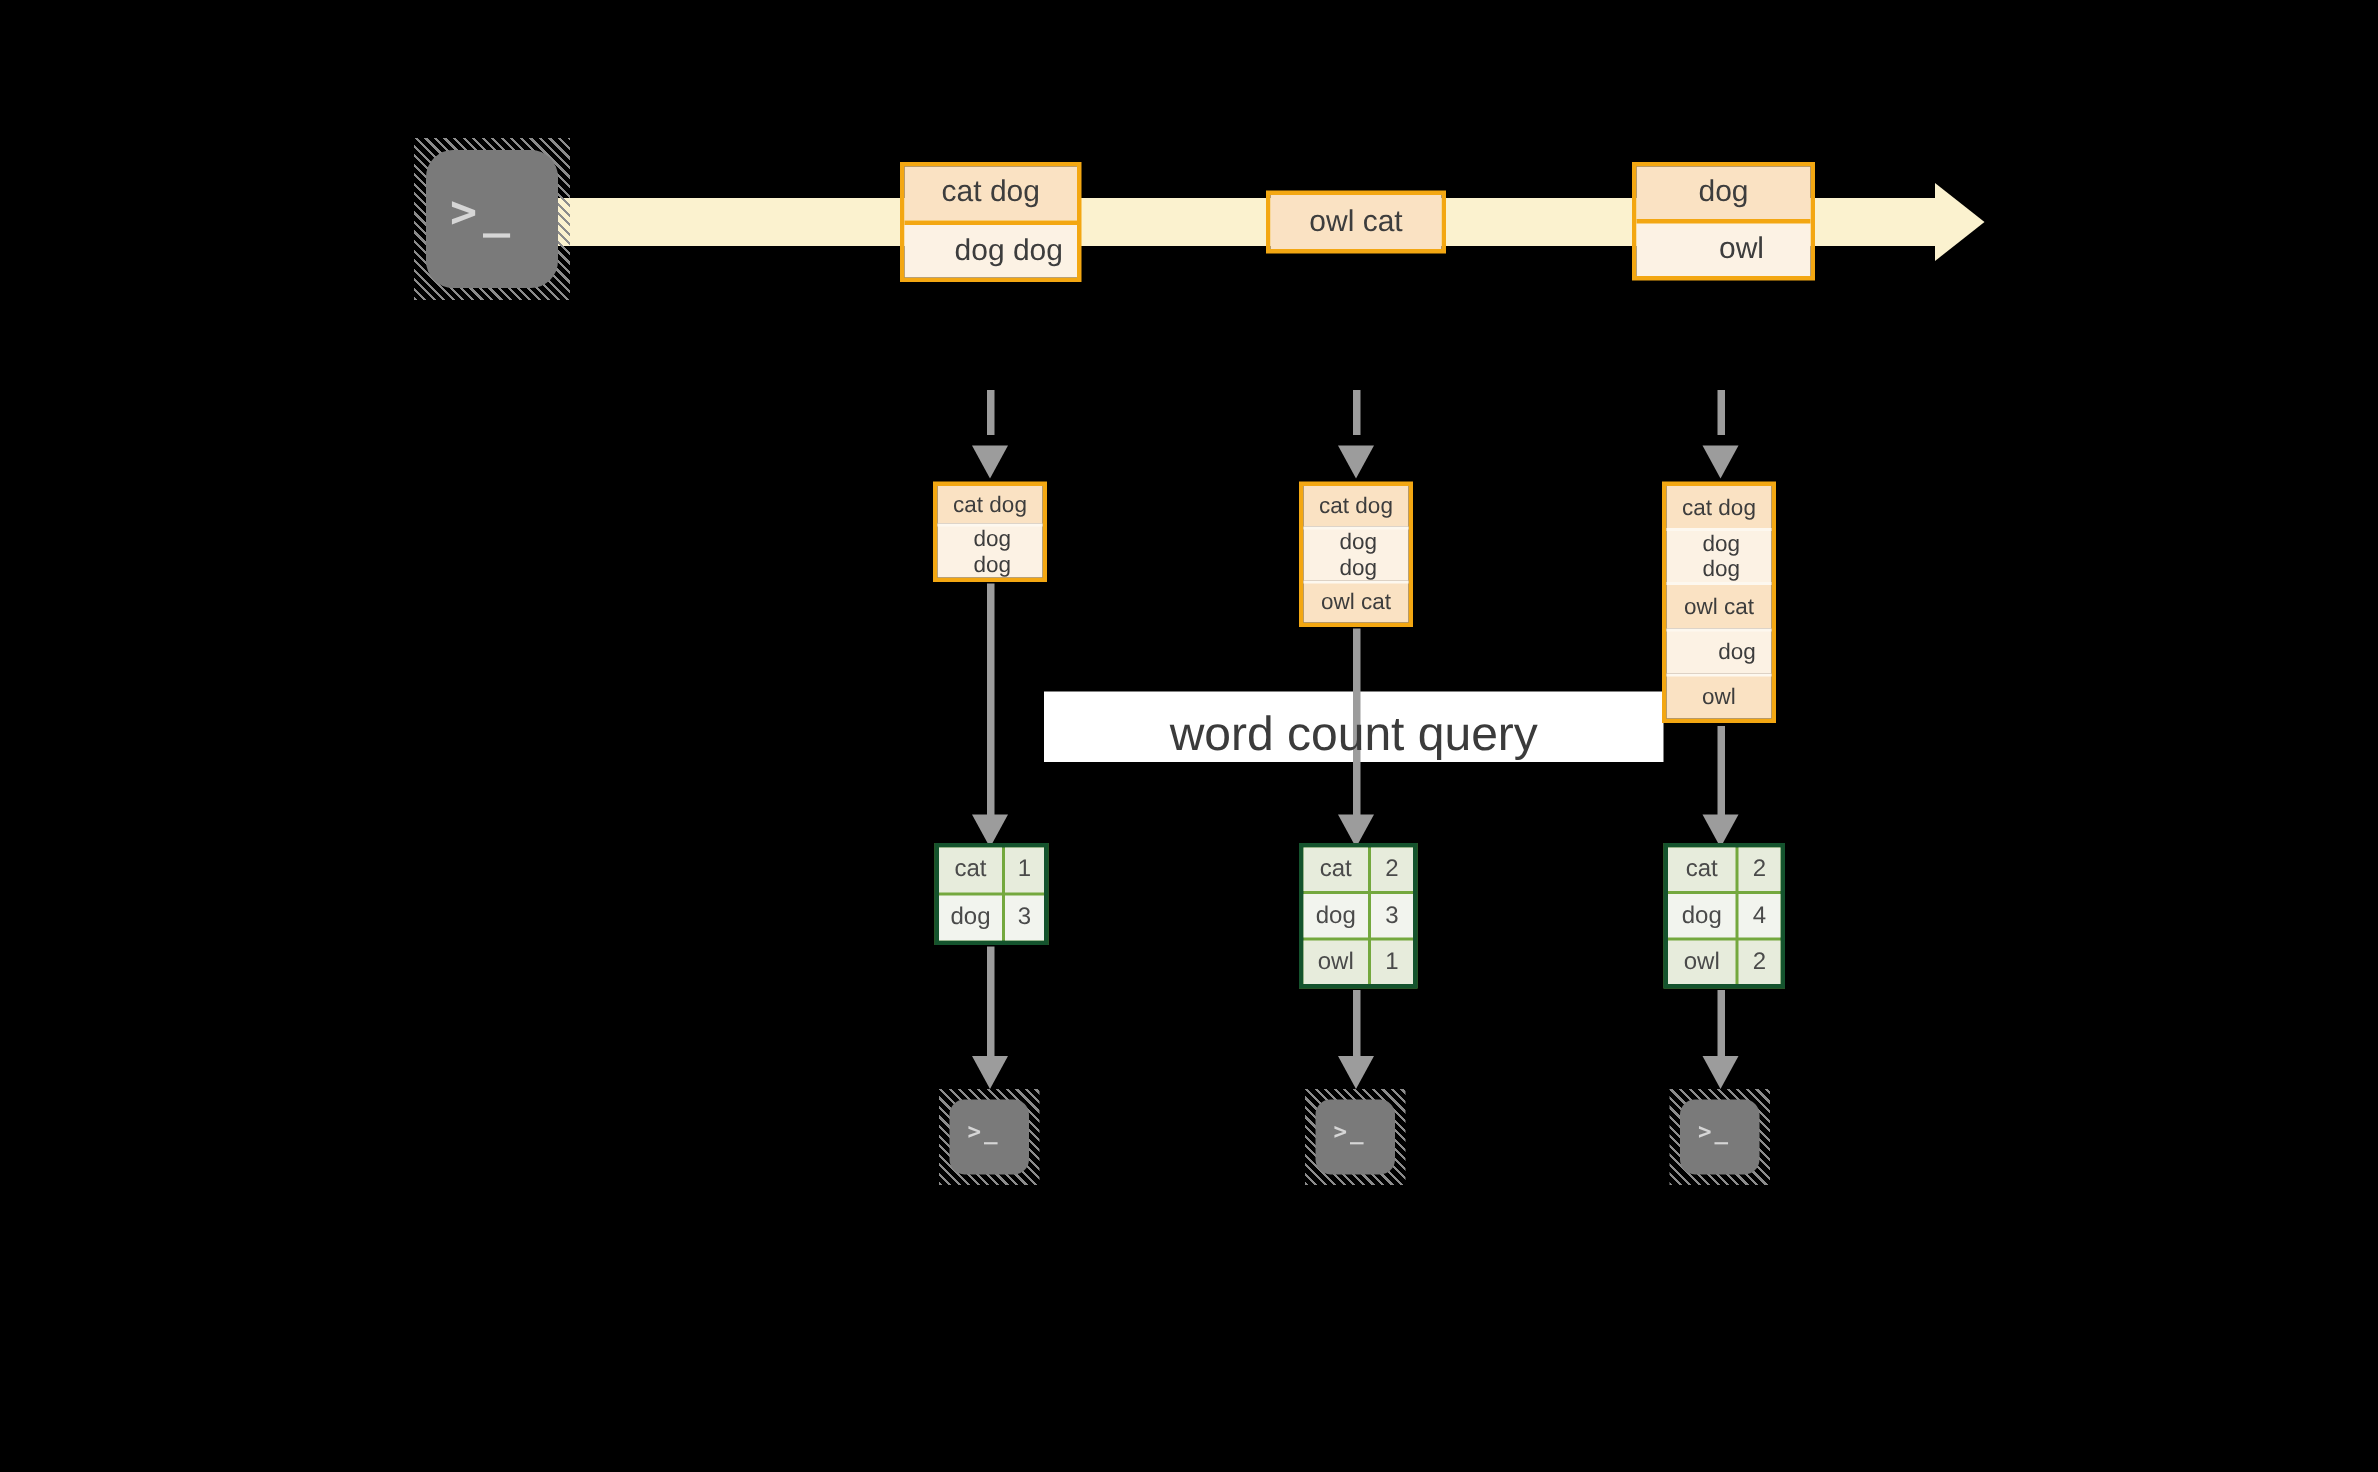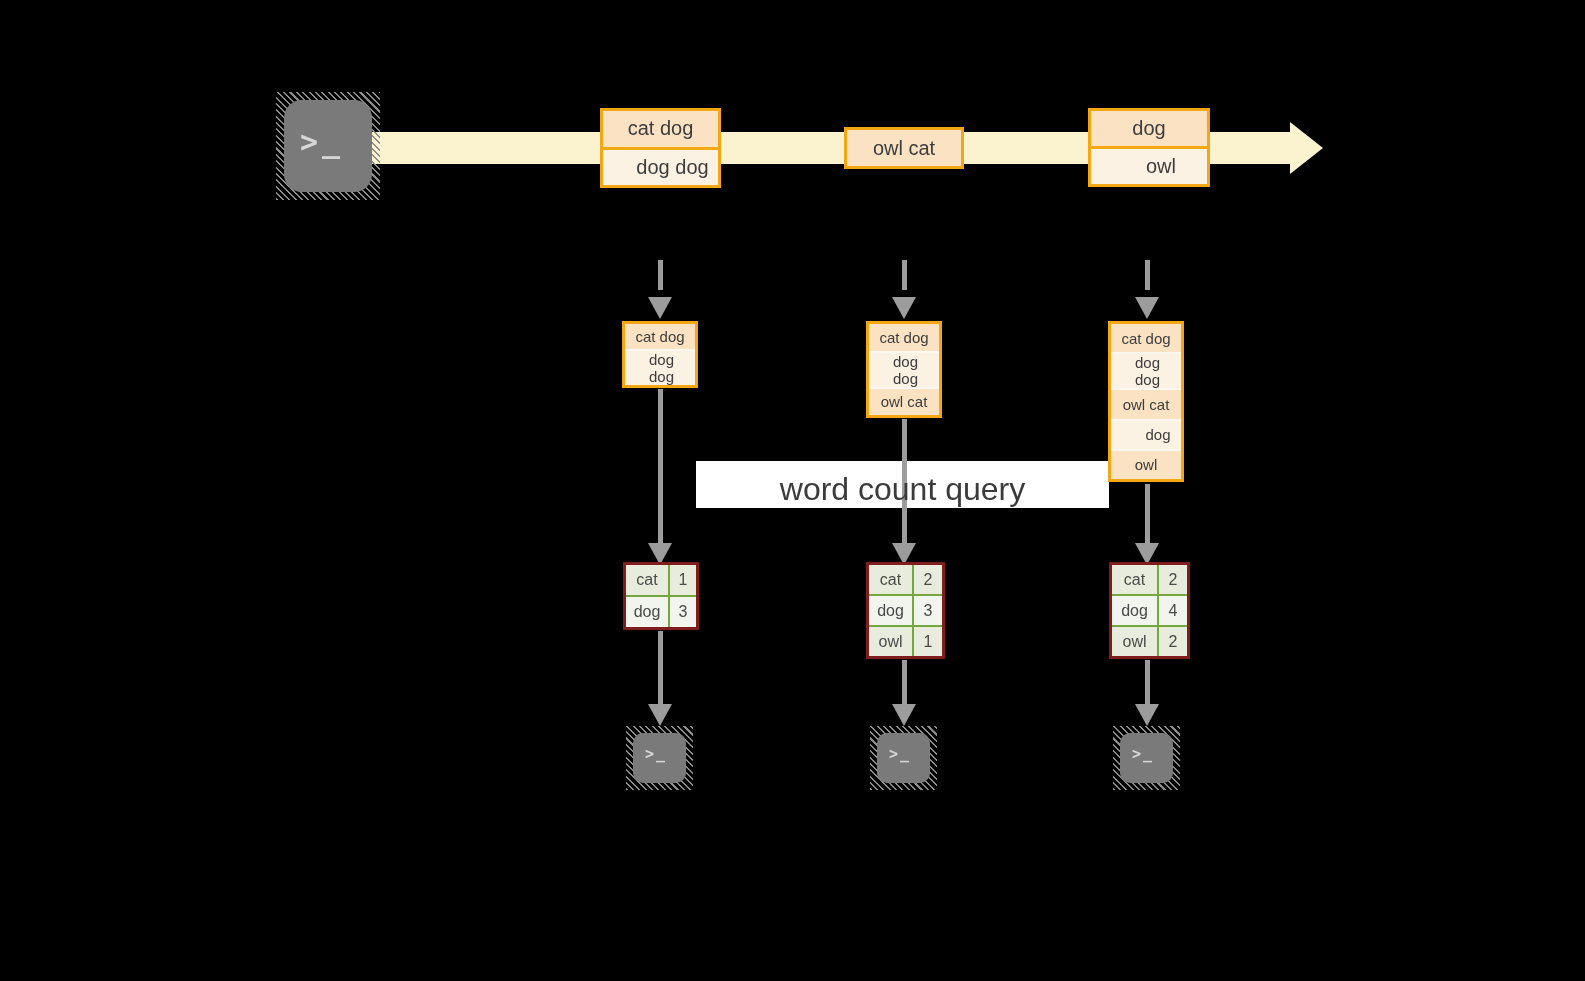--- a/index.html
+++ b/index.html
@@ -112,21 +112,21 @@
     display: flex; align-items: center; justify-content: center;
     font-size: 32px;
     font-weight: 300;
     color: #3b3b3b;
     z-index: 3;
   }
 
   
   .gtable {
     background: #74A83E;
-    border: 3px solid #7f1d1d;
+    border: 3px solid #14532d;
     box-sizing: border-box;
     display: grid;
     gap: 2px;
     z-index: 4;
   }
   .gtable .cell {
     display: flex; align-items: center; justify-content: center;
     font-size: 16px;
     color: #4a4a4a;
   }

